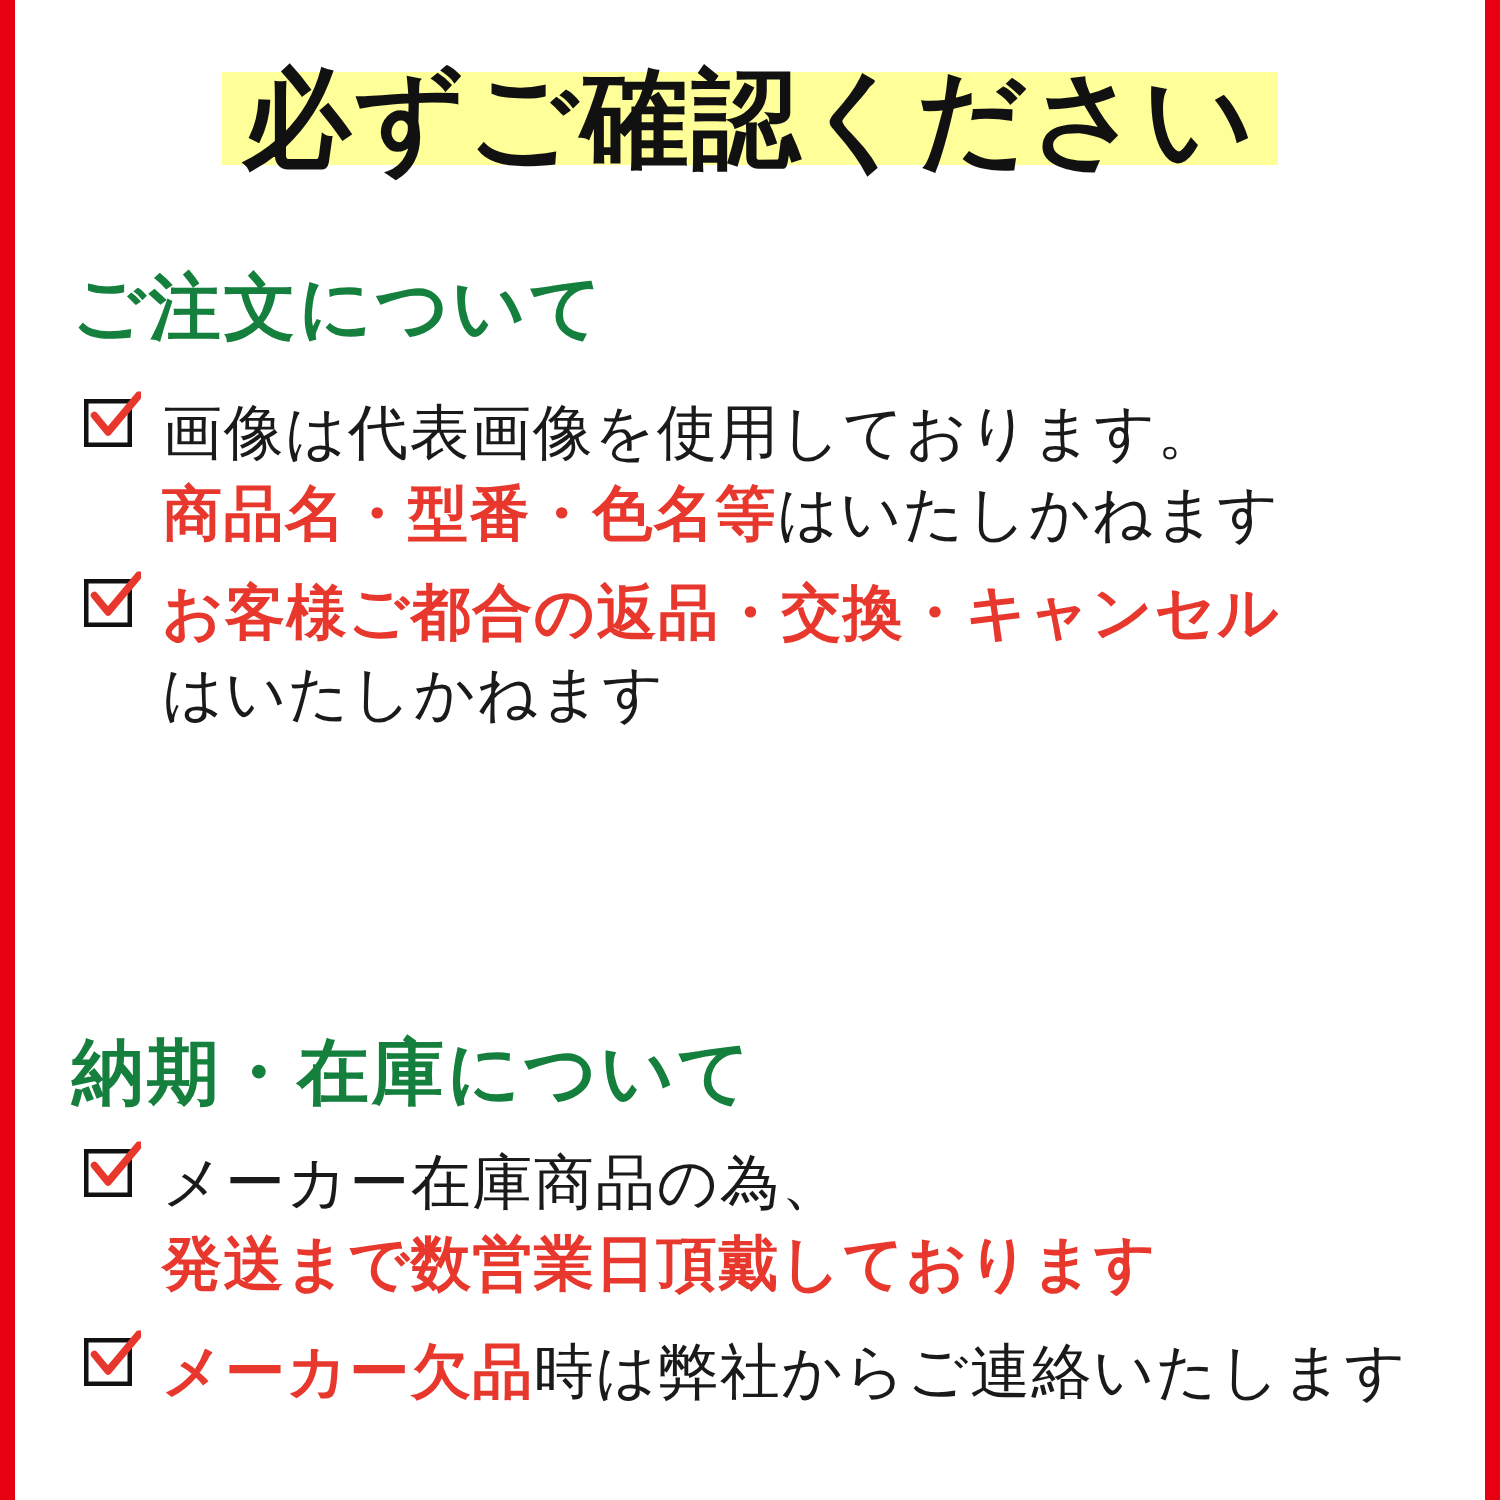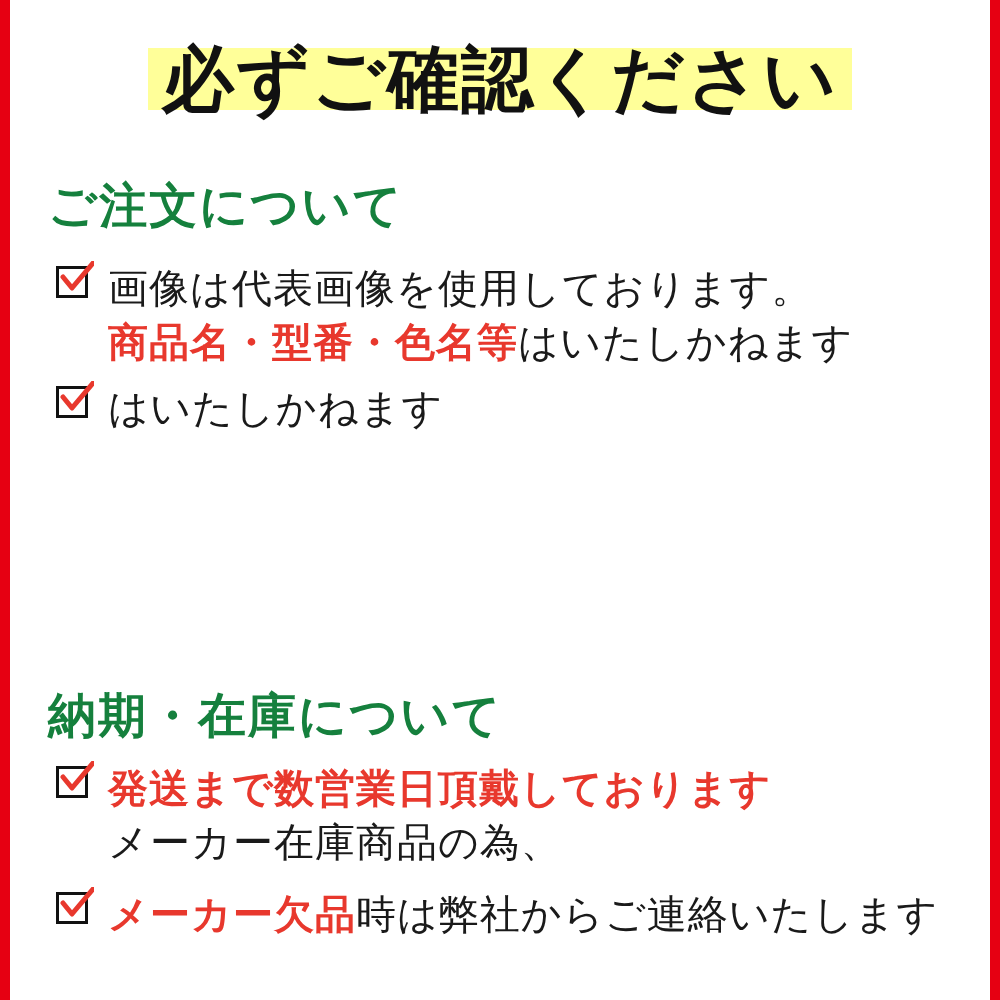--- a/index.html
+++ b/index.html
@@ -159,37 +159,38 @@
     </div>
 
     <div class="item" id="item-2">
       <span class="chk">
         <span class="box"></span>
         <svg class="tick" viewBox="0 0 34 34" aria-hidden="true">
             <path d="M3 16 L12 27 L33 2" fill="none" stroke="#e8382d" stroke-width="5" stroke-linecap="round" stroke-linejoin="round"></path>
           </svg>
       </span>
       <div class="lines">
+        <div class="line"><span class="red">お客様ご都合の返品・交換・キャンセル</span></div>
         <div class="line"><span class="blk">はいたしかねます</span></div>
       </div>
     </div>
 
 
     <div class="section-head" id="head-delivery">納期・在庫について</div>
 
     <div class="item" id="item-4">
       <span class="chk">
         <span class="box"></span>
         <svg class="tick" viewBox="0 0 34 34" aria-hidden="true">
             <path d="M3 16 L12 27 L33 2" fill="none" stroke="#e8382d" stroke-width="5" stroke-linecap="round" stroke-linejoin="round"></path>
           </svg>
       </span>
       <div class="lines">
+        <div class="line"><span class="blk">メーカー在庫商品の為、</span></div>
         <div class="line"><span class="red">発送まで数営業日頂戴しております</span></div>
-        <div class="line"><span class="blk">メーカー在庫商品の為、</span></div>
       </div>
     </div>
 
     <div class="item" id="item-5">
       <span class="chk">
         <span class="box"></span>
         <svg class="tick" viewBox="0 0 34 34" aria-hidden="true">
             <path d="M3 16 L12 27 L33 2" fill="none" stroke="#e8382d" stroke-width="5" stroke-linecap="round" stroke-linejoin="round"></path>
           </svg>
       </span>

